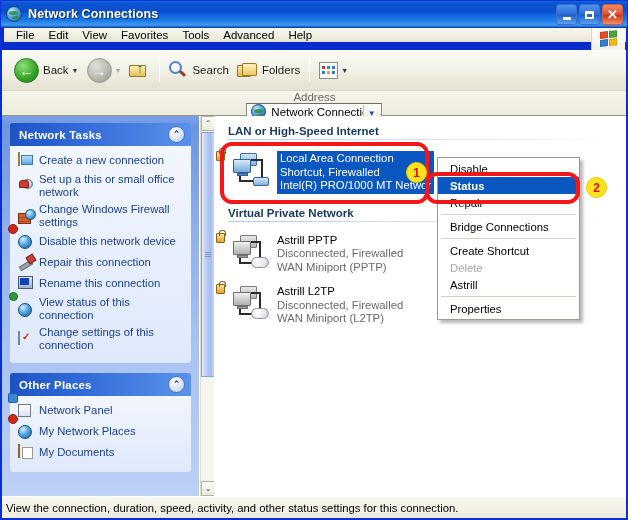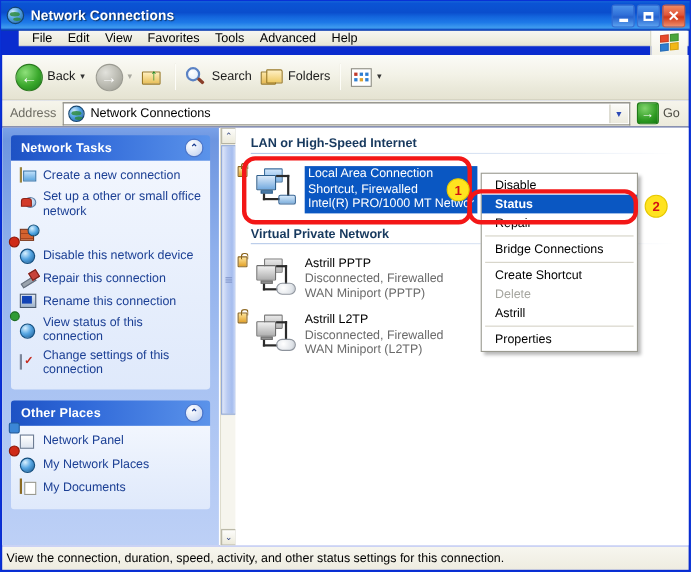--- a/index.html
+++ b/index.html
@@ -49,21 +49,21 @@
   .winbtn.close {
     background: linear-gradient(to bottom,#f08b63,#e0563a 45%,#cf3717 55%,#f08e6c);
     border-color: #cf5a3c;
   }
   .winbtn .m-dash { width: 8px; height: 3px; background: #fff; margin-top: 7px; }
   .winbtn .m-box { width: 9px; height: 8px; border: 2px solid #fff; border-top-width: 3px; }
   .winbtn .x-g { color:#fff; font-size: 13px; font-weight: bold; line-height: 1; margin-top:-1px; font-family:"Liberation Sans",sans-serif;}
 
   
   #menubar {
-    position: absolute; left: 16px; top: 27px; right: 1px; height: 14px;
+    position: absolute; left: 3px; top: 27px; right: 1px; height: 14px;
     background: linear-gradient(to bottom,#f6f6f2,#efeee2 60%,#e7e6d6);
     display: flex; align-items: center; padding-left: 5px;
     border-bottom: 1px solid #e0dfd0;
   }
   .menuitem { padding: 2px 7px; color: #000; font-size: 11.5px; white-space: nowrap; }
   #menubar .flag-holder {
     position: absolute; right: 1px; top: 0; width: 34px; height: 22px;
     background: linear-gradient(to bottom,#fdfdfb,#f3f2e8);
     display:flex; align-items:center; justify-content:center;
     border-left: 1px solid #d8d7c8;
@@ -85,20 +85,21 @@
   .tb-caret { font-size: 7px; color:#333; margin-left: 3px; }
   .tb-caret.dis { color:#a9a9a0; }
   .tb-sep { width:1px; height:24px; background:#d2d0bd; margin:0 5px; border-right:1px solid #fdfdf8;}
 
   
   #addrbar {
     position: absolute; left: 1px; top: 90px; right: 1px; height: 25px;
     background: linear-gradient(to bottom,#f6f5ec,#eceadb);
     display:flex; align-items:center;
     border-bottom: 1px solid #96958a;
+    flex-direction: column;
   }
   #addrbar .addr-label { color:#6d6c63; font-size:11.5px; padding: 0 6px 0 7px; }
   #addrbox {
     flex: 1; height: 21px; background: #fff;
     border: 1px solid #8d8c81; border-top-color:#6f6e64;
     display: flex; align-items: center; position: relative;
     margin-right: 0;
   }
   #addrbox .addr-text { font-size: 11.5px; color:#000; margin-left:5px; white-space:nowrap;}
   #addrbox .addr-drop {
@@ -457,24 +458,25 @@
           <span class="ph-title">Network Tasks</span>
           <span class="chev">⌃</span>
         </div>
         <div class="panel-body">
           <div class="task">
             <span class="ticon"><span class="ic-newconn"></span></span>
             <span class="tlbl">Create a new connection</span>
           </div>
           <div class="task">
             <span class="ticon"><span class="ic-home"></span></span>
-            <span class="tlbl">Set up a other or small office network</span>
+            <span class="tlbl">Set up a this or small office network</span>
           </div>
           <div class="task">
             <span class="ticon"><span class="ic-fire"></span></span>
+            <span class="tlbl">Change Windows Firewall settings</span>
           </div>
           <div class="task">
             <span class="ticon"><span class="ic-disable"></span></span>
             <span class="tlbl">Disable this network device</span>
           </div>
           <div class="task">
             <span class="ticon"><span class="ic-wrench"></span></span>
             <span class="tlbl">Repair this connection</span>
           </div>
           <div class="task">

